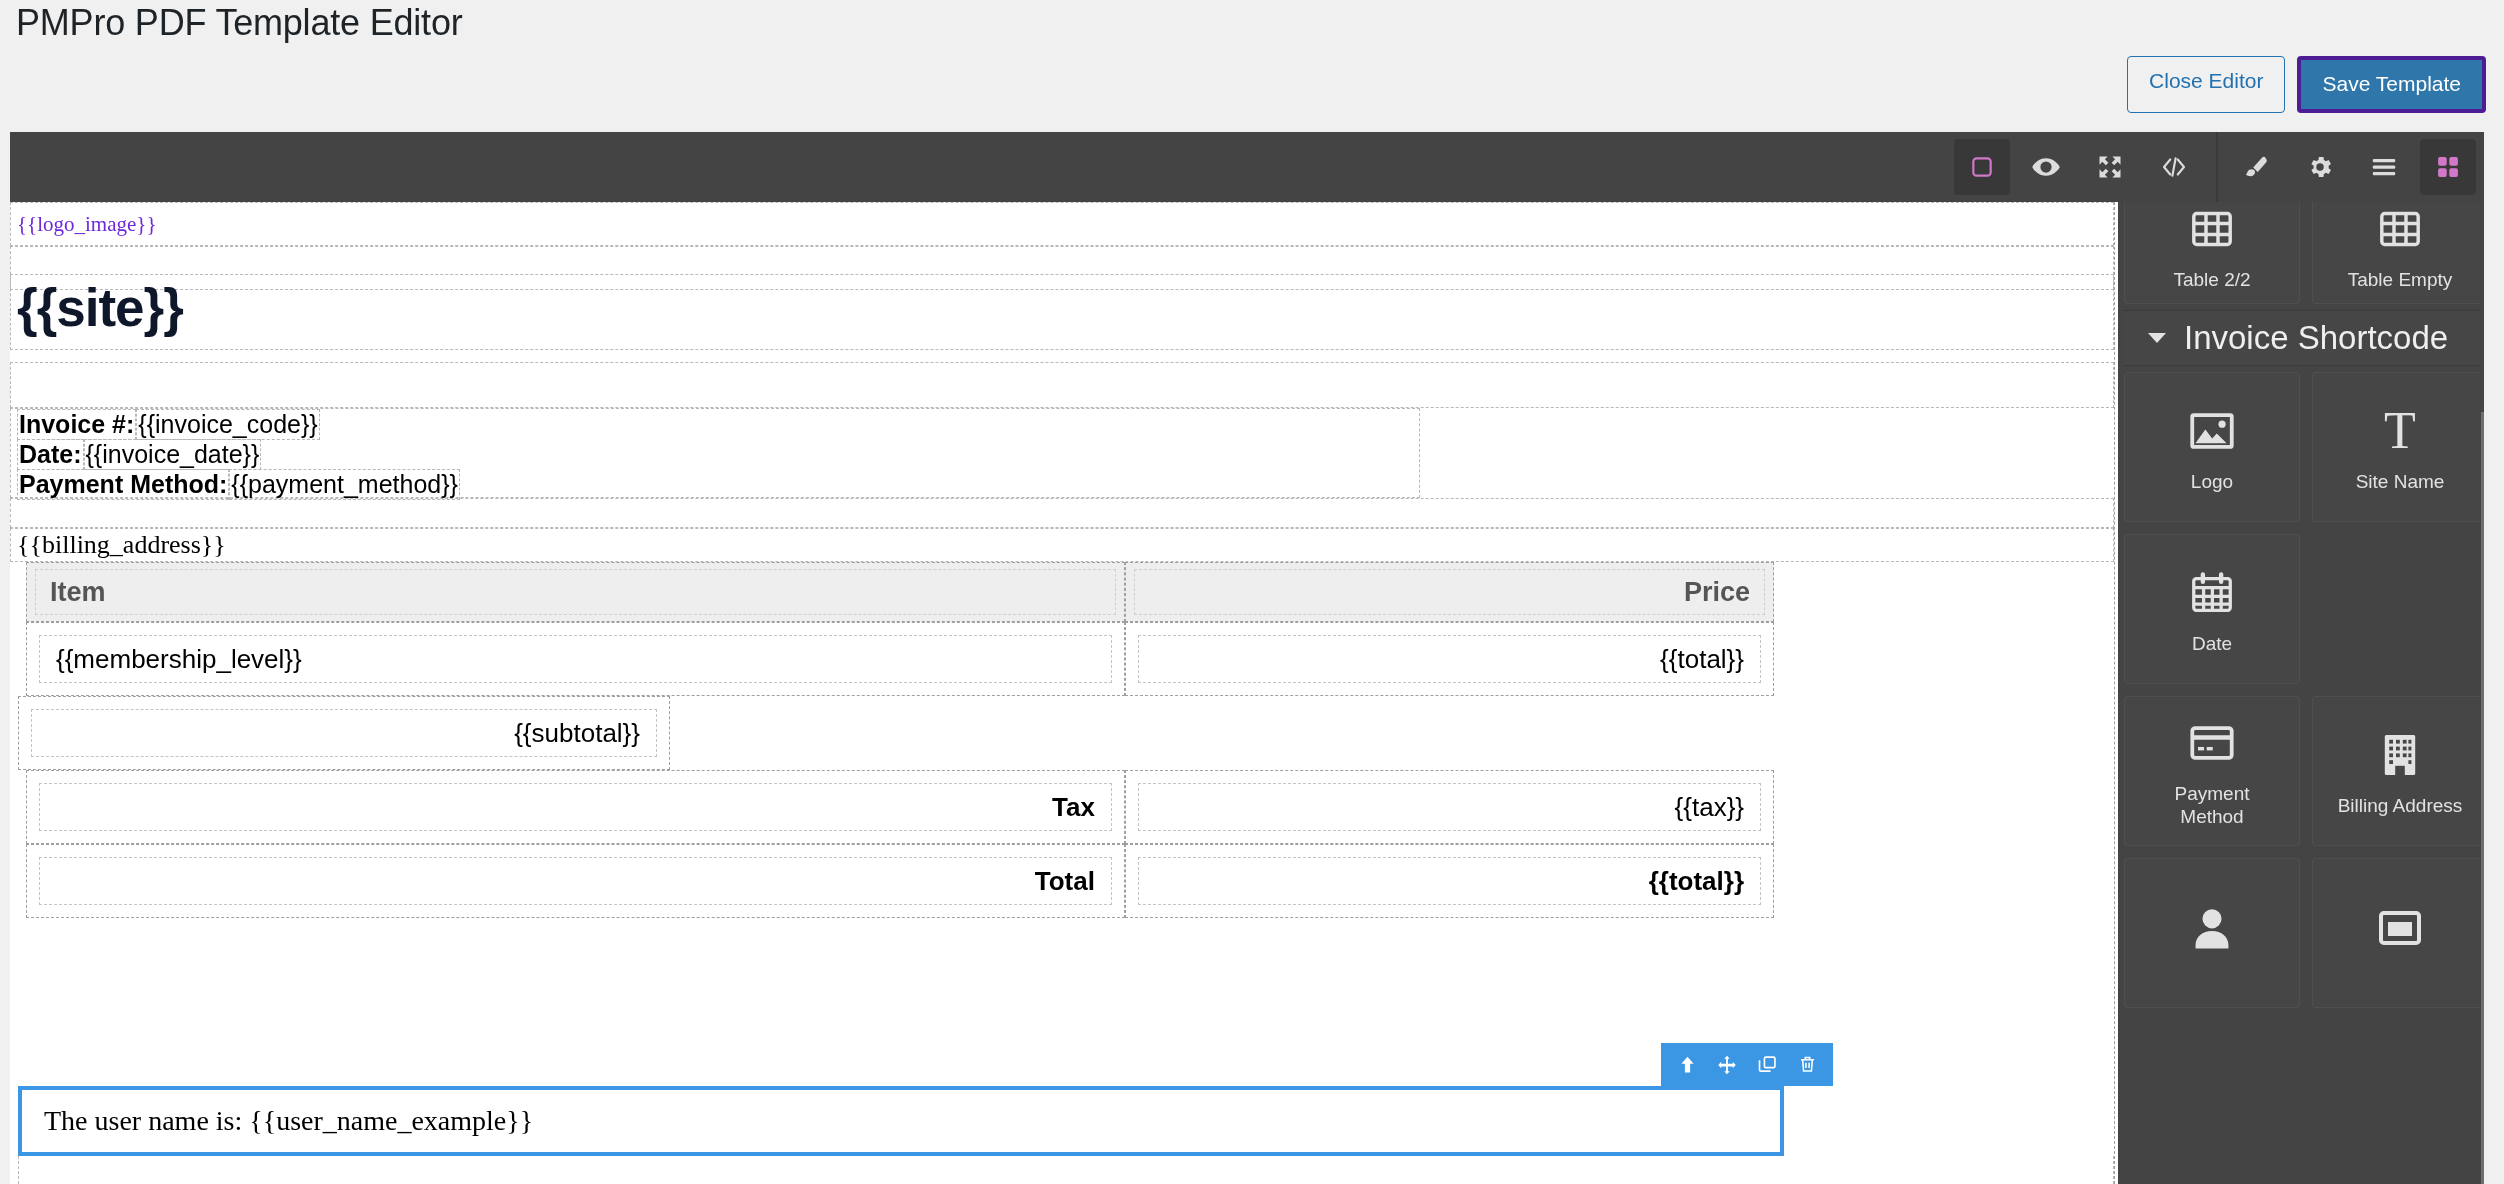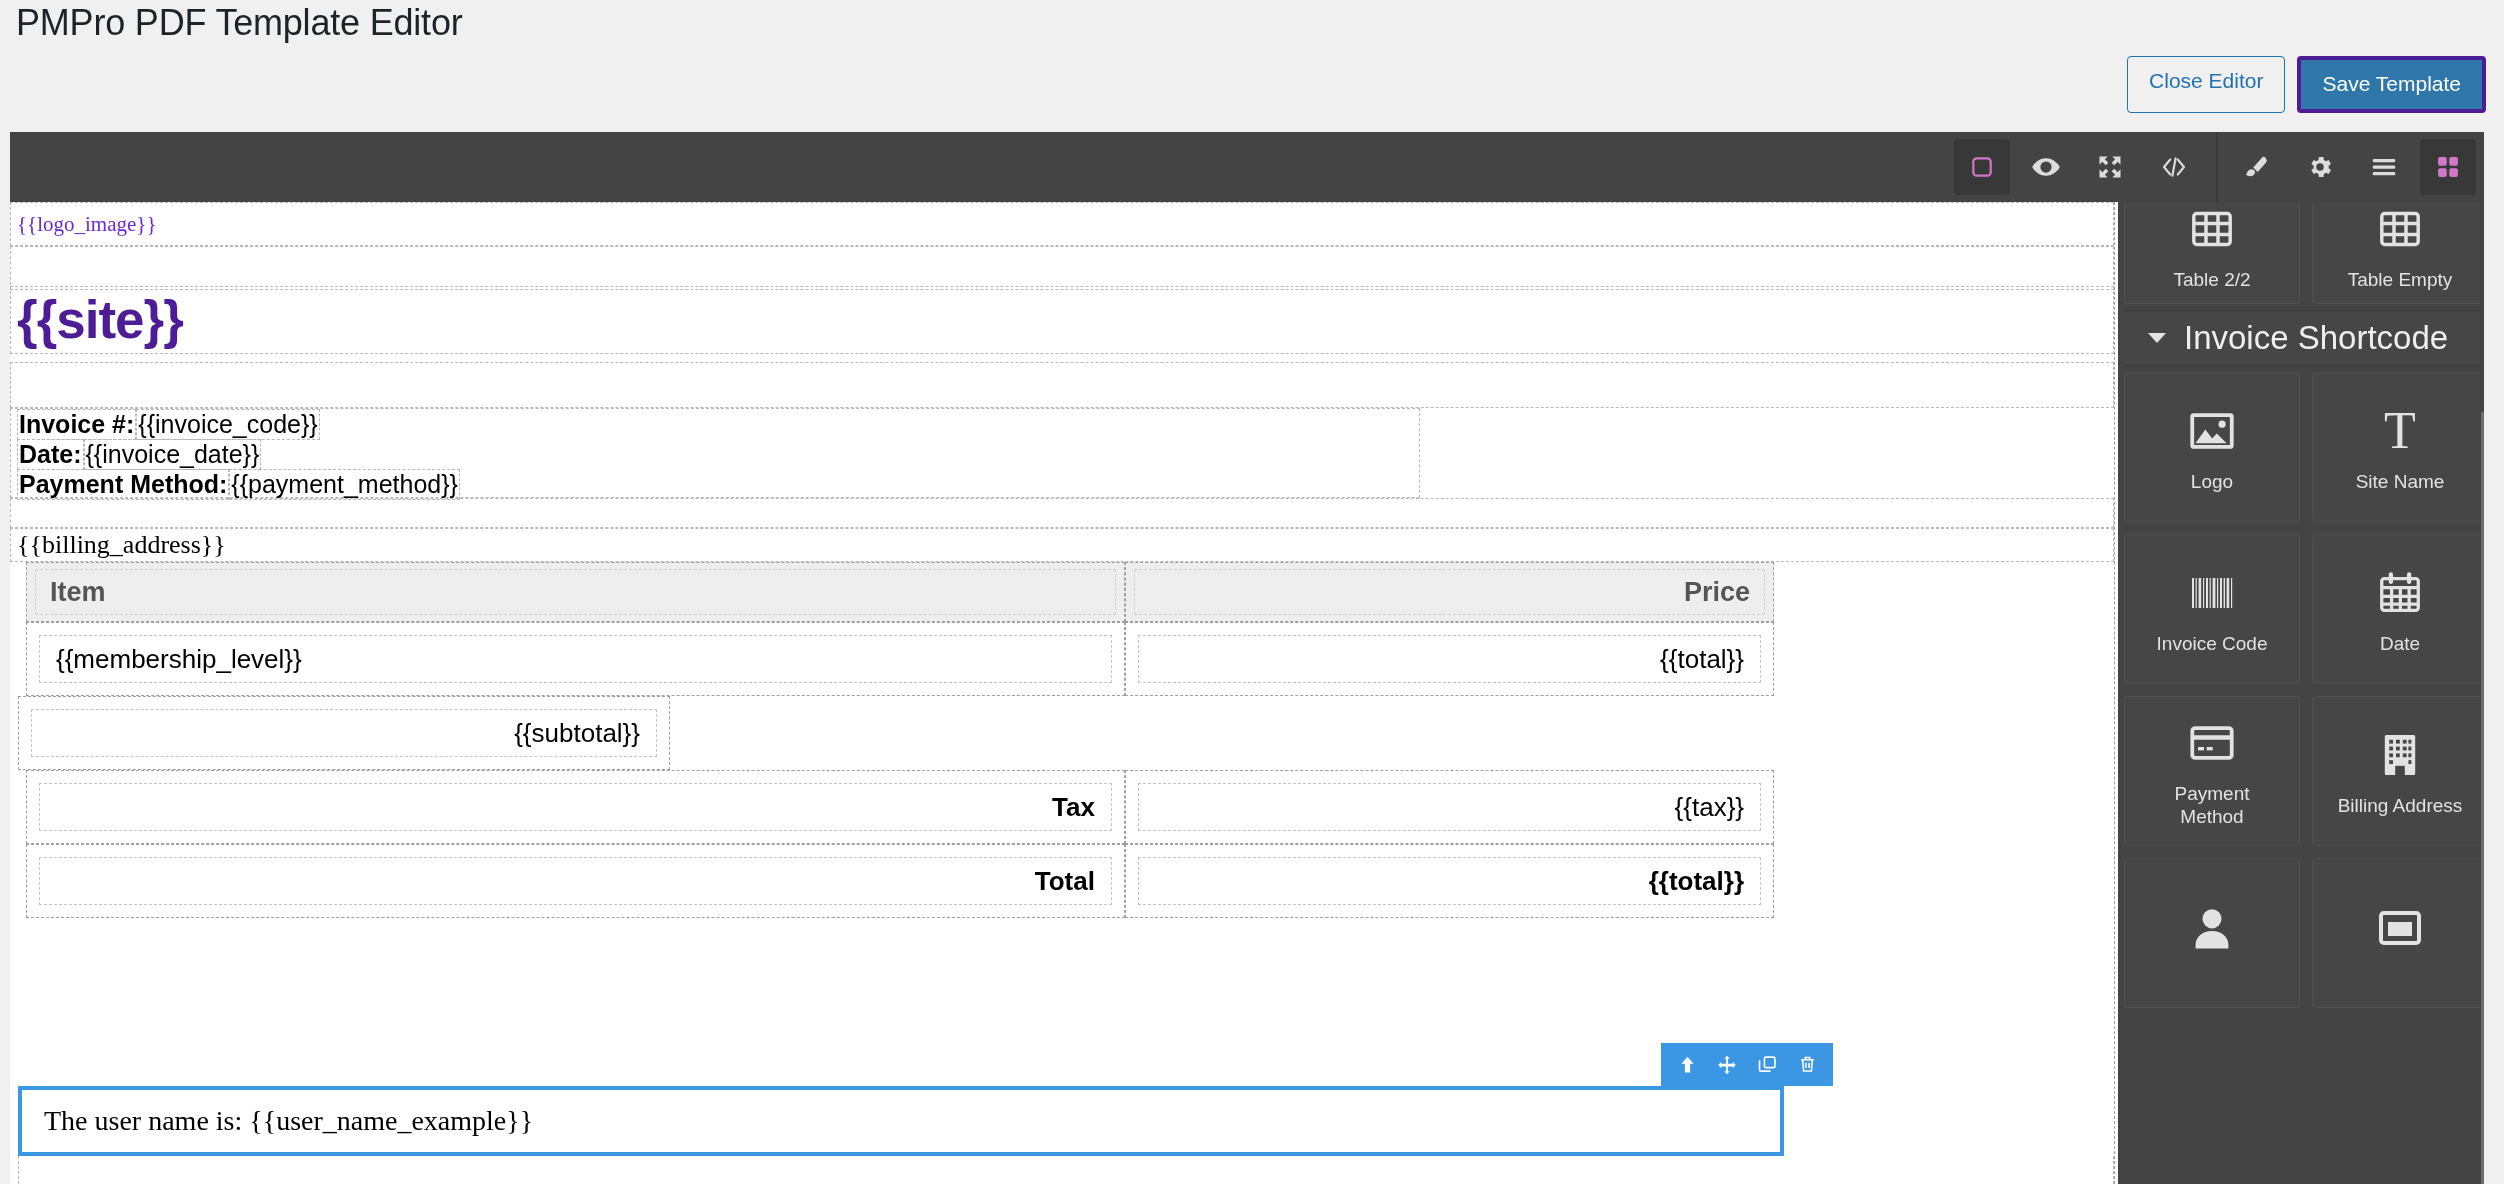--- a/index.html
+++ b/index.html
@@ -58,22 +58,22 @@
   
   .db { border: 1px dashed #b8b8b8; }
 
   .ph-logo {
     position: absolute; left: 0; top: 0; width: 2104px; height: 44px;
     font-family: "Liberation Serif", serif; font-size: 21px; line-height: 42px;
     color: #6d28d9; padding-left: 6px;
   }
   .ph-spacer1 { position: absolute; left: 0; top: 44px; width: 2104px; height: 44px; }
   .ph-site {
-    position: absolute; left: 0; top: 84px; width: 2104px; height: 68px;
-    font-size: 53px; font-weight: 700; line-height: 66px; color: #4c1d95;
+    position: absolute; left: 0; top: 72px; width: 2104px; height: 76px;
+    font-size: 53px; font-weight: 700; line-height: 66px; color: #0f172a;
     padding-left: 6px; letter-spacing: -1px;
   }
   .ph-spacer2 { position: absolute; left: 0; top: 160px; width: 2104px; height: 46px; }
 
   .meta-block { position: absolute; left: 0; top: 206px; width: 1410px; height: 90px; }
   .meta-line { position: relative; height: 30px; padding-left: 6px; white-space: nowrap; }
   .meta-line .lbl { font-weight: 700; font-size: 25px; line-height: 29px; color: #000; }
   .meta-line .val { font-weight: 400; font-size: 25px; line-height: 29px; color: #000; }
   .meta-line .seg { display: inline-block; border: 1px dashed #b8b8b8; padding: 0 1px; }
 
@@ -401,41 +401,20 @@
             <div class="block-card">
               <div class="block-ico">
                 <span style="font-family:'Liberation Serif',serif;font-size:52px;line-height:52px;color:#e2e2e2;">T</span>
               </div>
               <div class="block-lbl">Site Name</div>
             </div>
           </div>
         </div>
 
         <div class="block-row">
-          <div class="block-col">
-            <div class="block-card">
-              <div class="block-ico">
-                <svg width="44" height="38" viewBox="0 0 44 38" fill="currentColor">
-                  <rect x="2" y="4" width="2" height="30"></rect>
-                    <rect x="5.6" y="4" width="1.2" height="30"></rect>
-                  <rect x="8.6" y="4" width="2.6" height="30"></rect>
-                    <rect x="13" y="4" width="1.2" height="30"></rect>
-                  <rect x="16" y="4" width="2" height="30"></rect>
-                    <rect x="19.6" y="4" width="1.2" height="30"></rect>
-                  <rect x="22.6" y="4" width="2.8" height="30"></rect>
-                    <rect x="27" y="4" width="1.2" height="30"></rect>
-                  <rect x="30" y="4" width="2" height="30"></rect>
-                    <rect x="33.6" y="4" width="1.4" height="30"></rect>
-                  <rect x="36.6" y="4" width="2.6" height="30"></rect>
-                    <rect x="41" y="4" width="1.2" height="30"></rect>
-                </svg>
-              </div>
-              <div class="block-lbl">Invoice Code</div>
-            </div>
-          </div>
           <div class="block-col">
             <div class="block-card">
               <div class="block-ico">
                 <svg width="44" height="42" viewBox="0 0 24 23" fill="none" stroke="currentColor" stroke-width="1.8">
                   <rect x="2" y="3.6" width="20" height="17.4" rx="1.4"></rect>
                   <path d="M7 1.4v4M17 1.4v4" stroke-width="2.4" stroke-linecap="round"></path>
                   <line x1="2" y1="8.6" x2="22" y2="8.6"></line>
                   <line x1="2" y1="13.4" x2="22" y2="13.4"></line>
                   <line x1="2" y1="17.6" x2="22" y2="17.6"></line>
                   <line x1="7.4" y1="8.6" x2="7.4" y2="21"></line>

